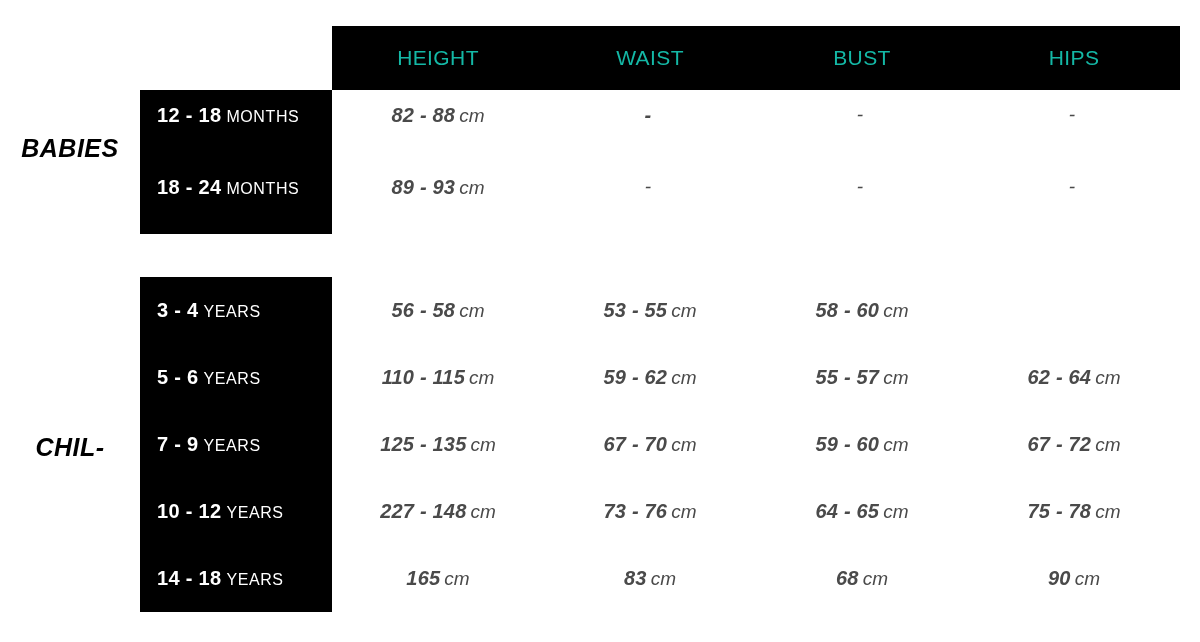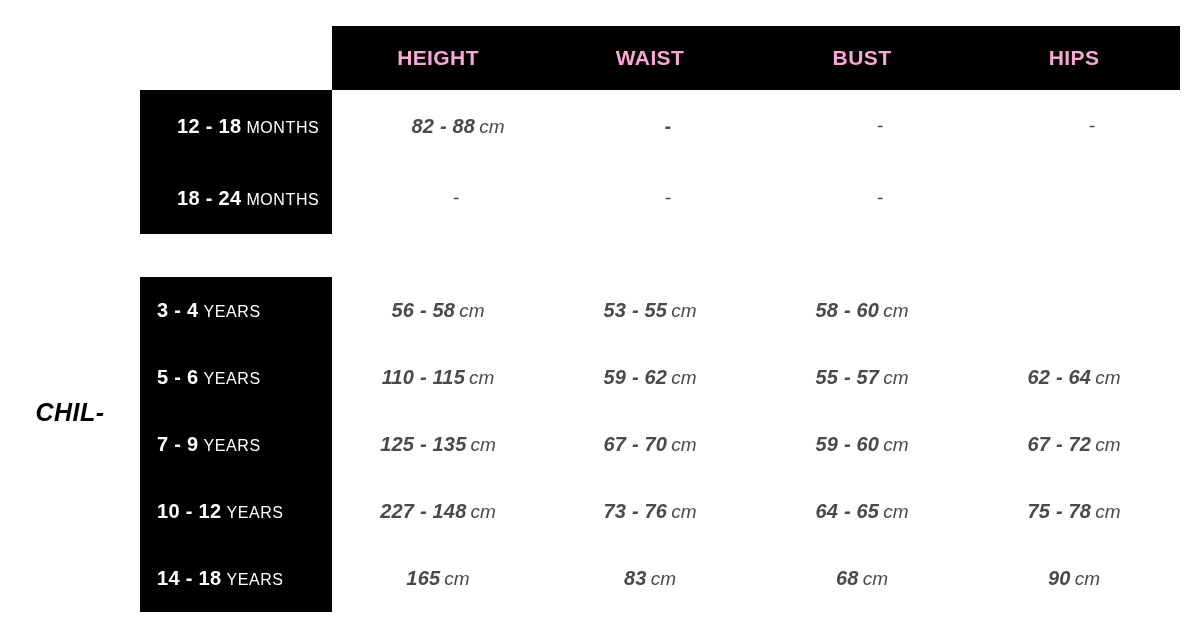--- a/index.html
+++ b/index.html
@@ -27,24 +27,24 @@
     top: 26px;
     width: 848px;
     height: 64px;
     background: #000000;
     display: flex;
     align-items: center;
   }
   .header-cell {
     flex: 0 0 212px;
     text-align: center;
-    color: #f9a8d4;
+    color: #14b8a6;
     font-size: 21px;
     letter-spacing: 0.4px;
-    font-weight: 700;
+    font-weight: 400;
   }
 
   
   .babies-label {
     position: absolute;
     left: 0px;
     top: 134px;
     width: 140px;
     text-align: center;
     font-style: italic;
@@ -57,31 +57,30 @@
     position: absolute;
     left: 140px;
     top: 90px;
     width: 192px;
     height: 144px;
     background: #000000;
   }
   .babies-rows {
     position: absolute;
     left: 140px;
-    top: 90px;
+    top: 79px;
     width: 1040px;
     height: 144px;
-    padding-left: 20px;
   }
 
   
   .children-label {
     position: absolute;
     left: 0px;
-    top: 397px;
+    top: 432px;
     width: 140px;
     text-align: center;
     font-style: italic;
     font-weight: bold;
     font-size: 25px;
     color: #000000;
     line-height: 31px;
     letter-spacing: 0.5px;
   }
   .children-sizebox {
@@ -159,20 +158,21 @@
 
 <div class="sheet">
 
   <div class="header-band">
     <div class="header-cell">HEIGHT</div>
     <div class="header-cell">WAIST</div>
     <div class="header-cell">BUST</div>
     <div class="header-cell">HIPS</div>
   </div>
 
+  <div class="babies-label">BABIES</div>
   <div class="babies-sizebox"></div>
 
   <div class="babies-rows">
 
     <div class="row row-babies">
       <div class="size-cell">
         <span class="size-num">12 - 18</span><span class="size-unit">MONTHS</span>
       </div>
       <div class="measure-cell">
         <span class="val">82 - 88</span><span class="unit">cm</span>
@@ -184,20 +184,23 @@
         <span class="val">-</span><span class="unit"></span>
       </div>
       <div class="measure-cell dash">
         <span class="val">-</span><span class="unit"></span>
       </div>
     </div>
 
     <div class="row row-babies">
       <div class="size-cell">
         <span class="size-num">18 - 24</span><span class="size-unit">MONTHS</span>
+      </div>
+      <div class="measure-cell">
+        <span class="val">89 - 93</span><span class="unit">cm</span>
       </div>
       <div class="measure-cell dash">
         <span class="val">-</span><span class="unit"></span>
       </div>
       <div class="measure-cell dash">
         <span class="val">-</span><span class="unit"></span>
       </div>
       <div class="measure-cell dash">
         <span class="val">-</span><span class="unit"></span>
       </div>

